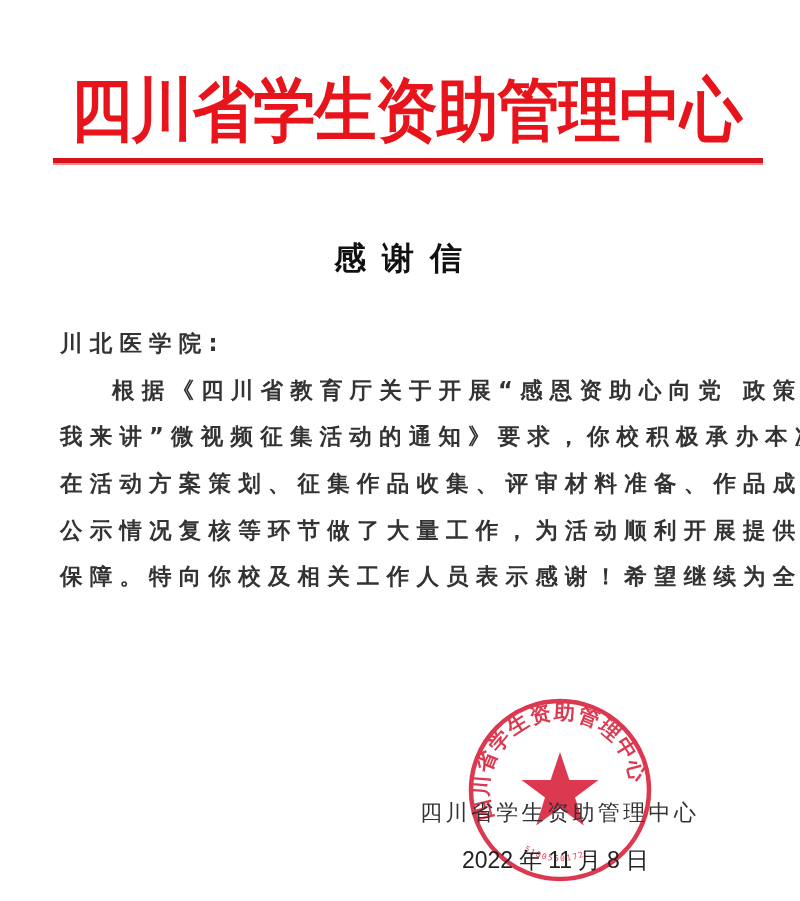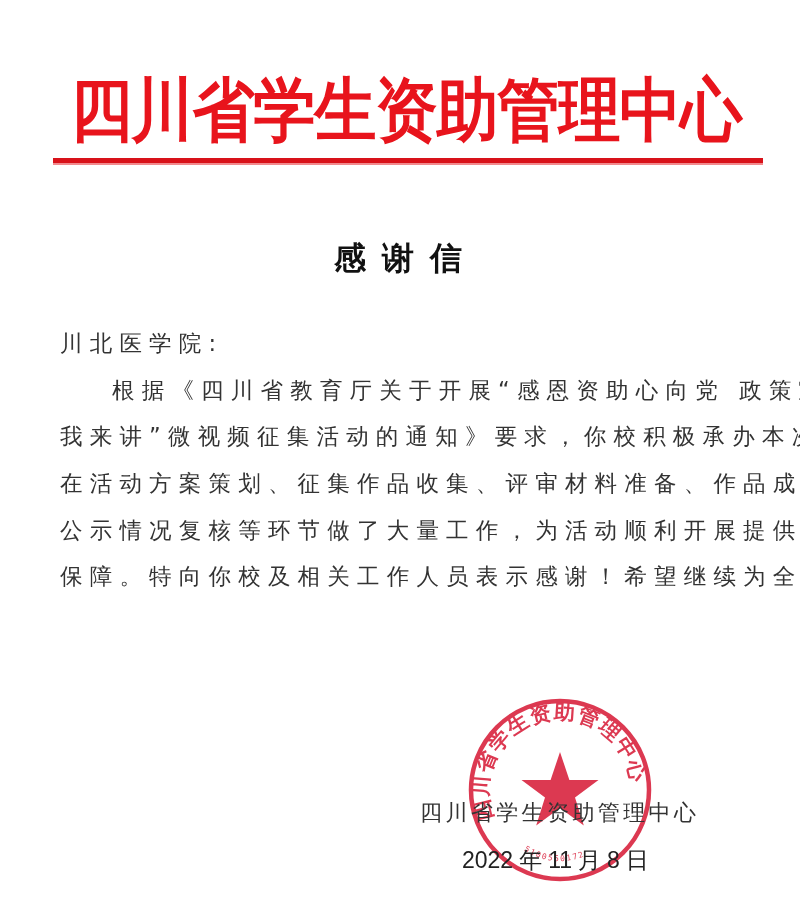--- a/index.html
+++ b/index.html
@@ -57,20 +57,21 @@
     .body-text {
       position: absolute;
       left: 60px;
       top: 320px;
       width: 705px;
       font-family: "DejaVu Sans", "Liberation Sans", sans-serif;
       font-size: 22.5px;
       line-height: 46.7px;
       letter-spacing: 7.2px;
       color: #333333;
+      font-weight: bold;
     }
     .body-text .line {
       display: block;
       white-space: nowrap;
       height: 46.7px;
     }
     .body-text .indent {
       padding-left: 52px;
     }
     .seal {

